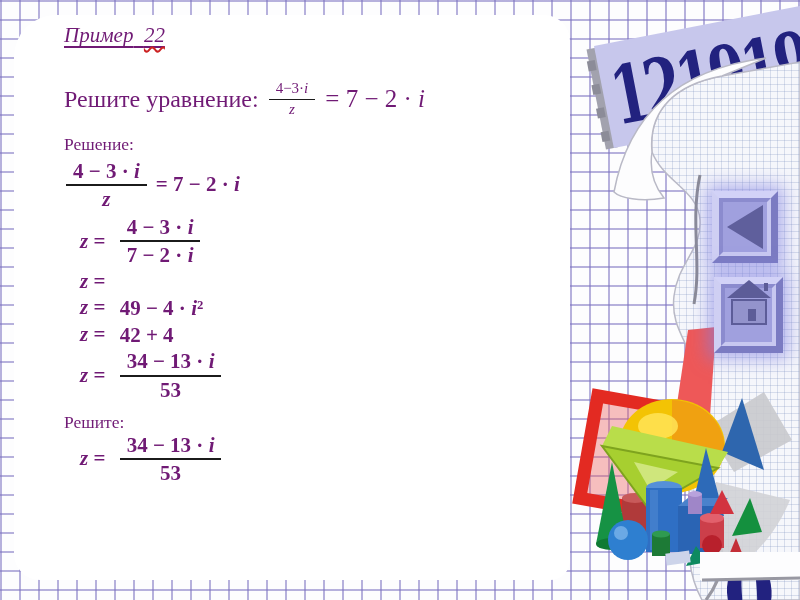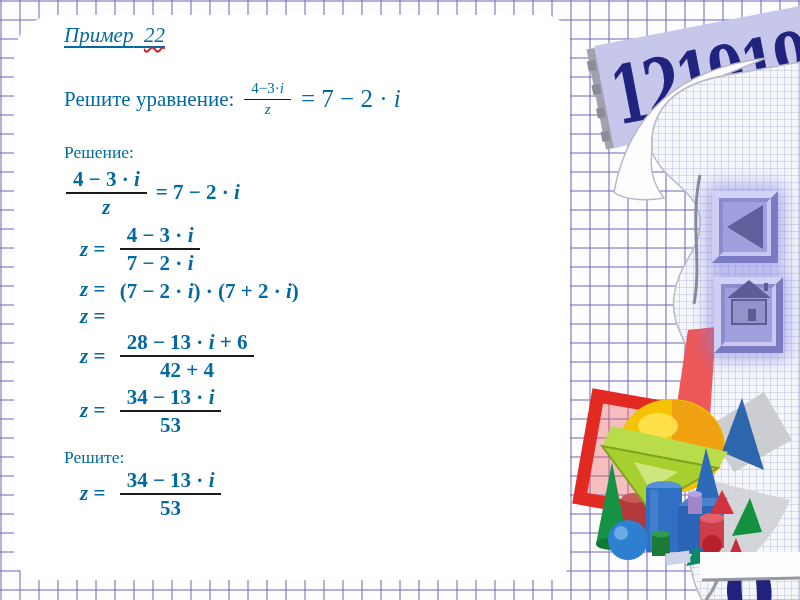--- a/index.html
+++ b/index.html
@@ -8,34 +8,34 @@
   
   .grid-bg{position:absolute;inset:0;
     background-color:#fdfdfe;
     background-image:
       linear-gradient(to right, rgba(124,114,192,.55) 2px, transparent 2px),
       linear-gradient(to bottom, rgba(124,114,192,.55) 2px, transparent 2px);
     background-size:19px 19px;}
   
   .panel{position:absolute;left:14px;top:15px;width:556px;height:565px;background:#fff;
     border-radius:42px 26px 20px 26px;padding:6px 0 0 50px;box-sizing:border-box;
-    display:flex;flex-direction:column;color:#0369a1;}
+    display:flex;flex-direction:column;color:#701a75;}
   .title{font-size:21px;font-style:italic;margin:2px 0 0 0;align-self:flex-start;
     text-decoration:underline;text-underline-offset:4px;}
   .title .sp{color:#1a1a1a;}
   .misspell{text-decoration:underline wavy #cc2222;text-decoration-skip-ink:none;text-underline-offset:4px;}
   .taskrow{display:flex;align-items:center;gap:10px;margin-top:22px;height:58px;}
-  .tasklabel{font-size:21px;}
+  .tasklabel{font-size:24px;}
   .frac{display:inline-flex;flex-direction:column;align-items:center;line-height:1.15;}
   .frac .num{padding:0 7px 1px 7px;border-bottom:2px solid #1b1b1b;}
   .frac .den{padding-top:1px;}
   .frac-sm{font-size:15px;align-items:center;}
   .frac-sm .num{border-bottom-width:1.5px;}
   .rhs-big{font-size:25px;}
-  .seclabel{font-size:17.5px;margin-top:14px;}
+  .seclabel{font-size:17.5px;margin-top:6px;}
   .eq{display:flex;align-items:center;gap:9px;font-size:21px;line-height:1.12;font-weight:bold;}
   .eq .lhs{white-space:pre;}
   .given{margin:4px 0 0 2px;}
   .hint{font-size:17px;margin-top:2px;letter-spacing:.1px;}
   .steps{display:flex;flex-direction:column;margin-top:4px;gap:2px;margin-left:16px;}
   .answer-block{margin-left:16px;}
   i{font-style:italic;}
   
   .navbtn{position:absolute;box-sizing:border-box;background:#a4a4e2;
     border:7px solid;border-color:#d2d2f7 #7b7bc2 #7b7bc2 #cfcff3;
@@ -177,32 +177,31 @@
       <div class="eq">
         <span class="lhs"><i>z</i> = </span>
         <span class="frac">
           <span class="num">4 − 3 · <i>i</i></span>
           <span class="den">7 − 2 · <i>i</i></span>
         </span>
       </div>
       <div class="eq">
         <span class="lhs"><i>z</i> = </span>
         <span class="frac">
-          <span class="den">(7 − 2 · <i>i</i>) · (7 + 2 · <i>i</i>)</span>
-        </span>
-      </div>
-      <div class="eq">
-        <span class="lhs"><i>z</i> = </span>
-        <span class="frac">
-        </span>
-      </div>
-      <div class="eq">
-        <span class="lhs"><i>z</i> = </span>
-        <span class="frac">
-          <span class="num">28 − 13 · <i>i</i> + 6</span>
+        </span>
+      </div>
+      <div class="eq">
+        <span class="lhs"><i>z</i> = </span>
+        <span class="frac">
+          <span class="den">49 − 4 · <i>i</i>²</span>
+        </span>
+      </div>
+      <div class="eq">
+        <span class="lhs"><i>z</i> = </span>
+        <span class="frac">
           <span class="den">42 + 4</span>
         </span>
       </div>
       <div class="eq">
         <span class="lhs"><i>z</i> = </span>
         <span class="frac">
           <span class="num">34 − 13 · <i>i</i></span>
           <span class="den">53</span>
         </span>
       </div>

